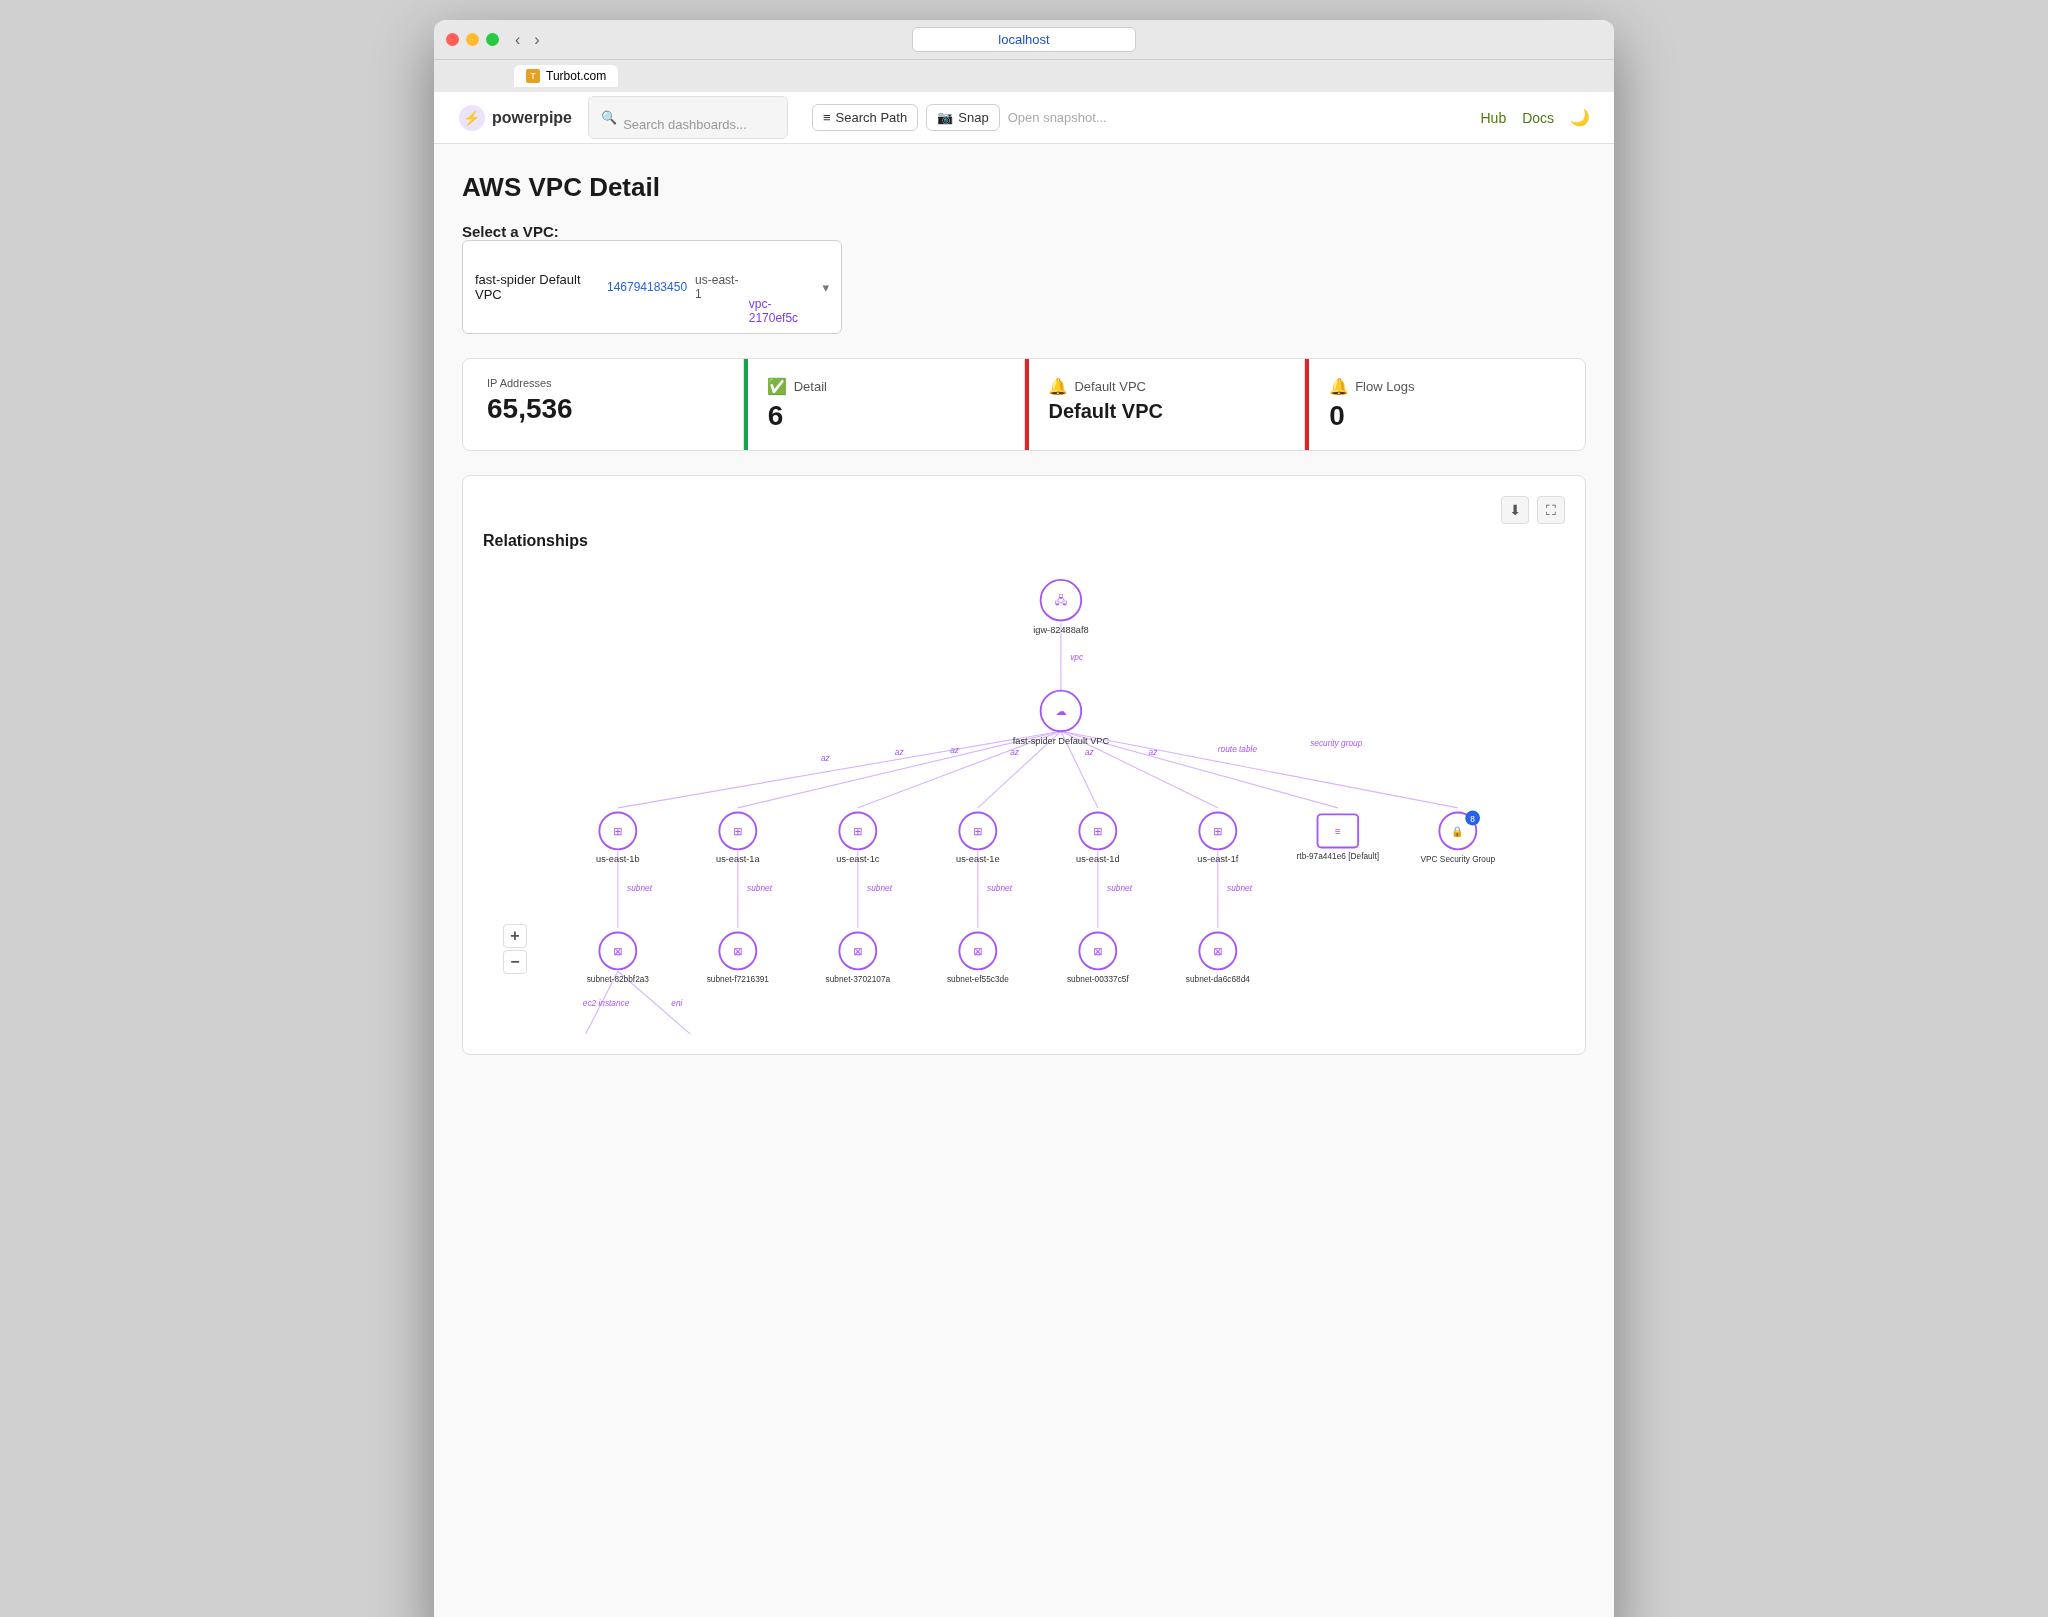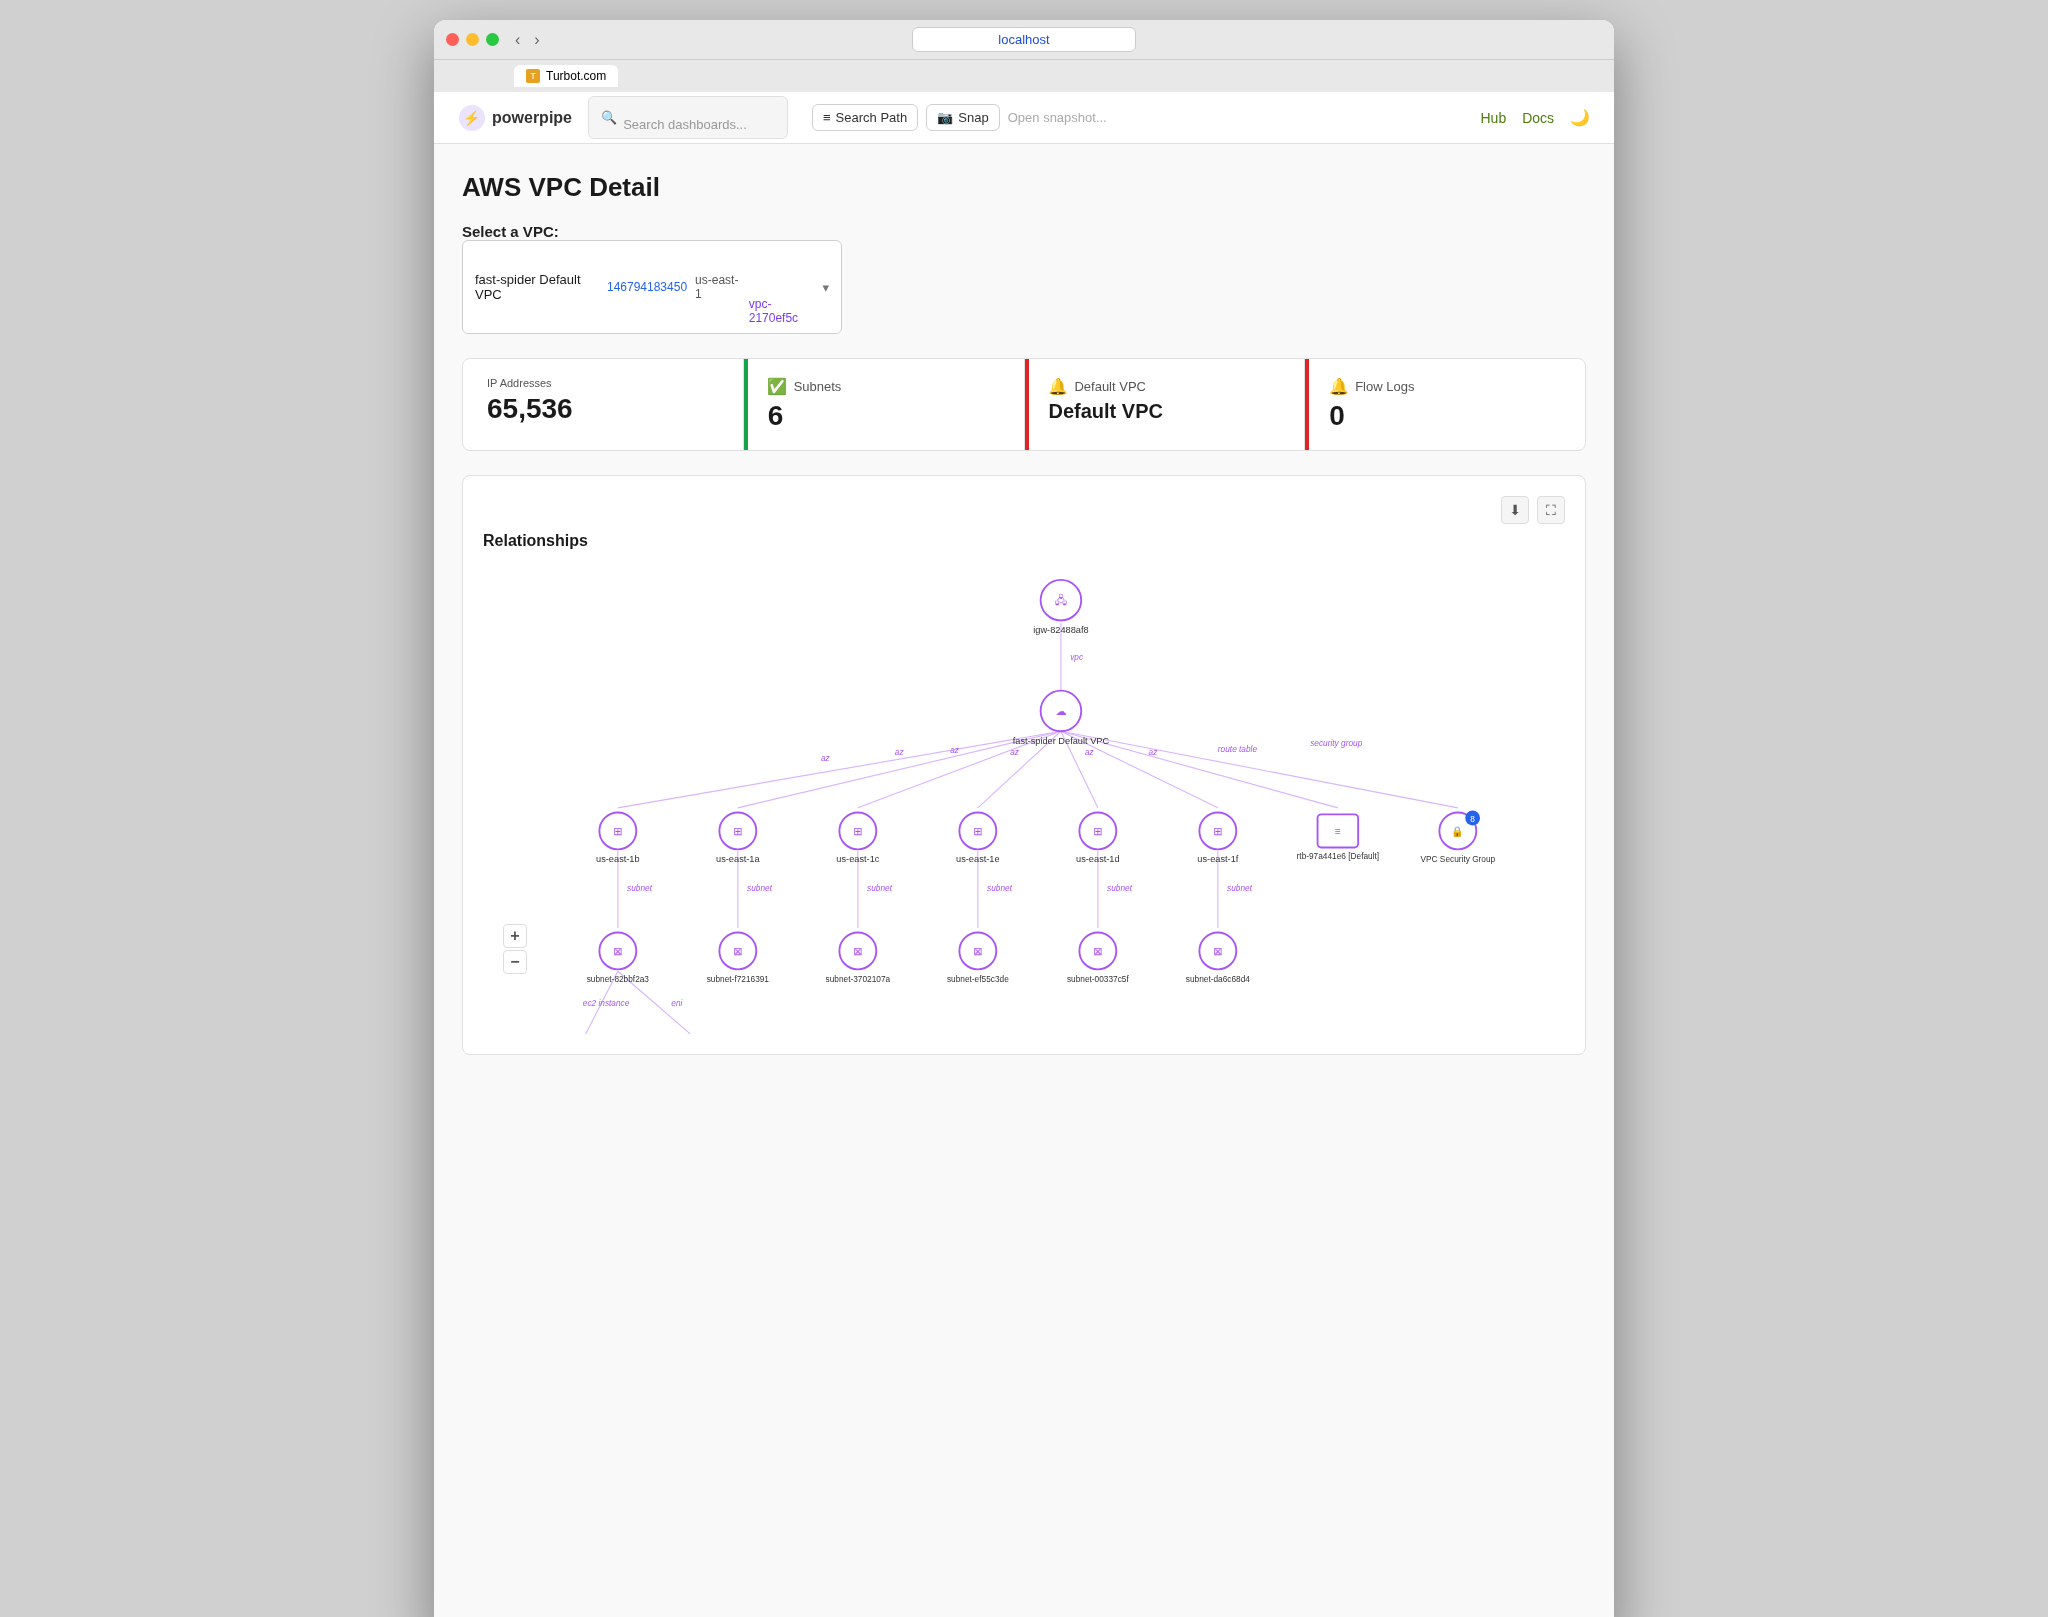--- a/index.html
+++ b/index.html
@@ -369,21 +369,21 @@
     <div class="metrics-row">
 
       <div class="metric-card">
         <div class="metric-label">IP Addresses</div>
         <div class="metric-value">65,536</div>
       </div>
 
       <div class="metric-card has-ok">
         <div class="metric-header">
           <span class="metric-icon-ok">✅</span>
-          <span class="metric-title-label">Subnets</span>
+          <span class="metric-title-label">Detail</span>
         </div>
         <div class="metric-value">6</div>
       </div>
 
       <div class="metric-card has-alert">
         <div class="metric-header">
           <span class="metric-icon-alert">🔔</span>
           <span class="metric-title-label">Default VPC</span>
         </div>
         <div class="metric-value" style="font-size:20px;">Default VPC</div>

